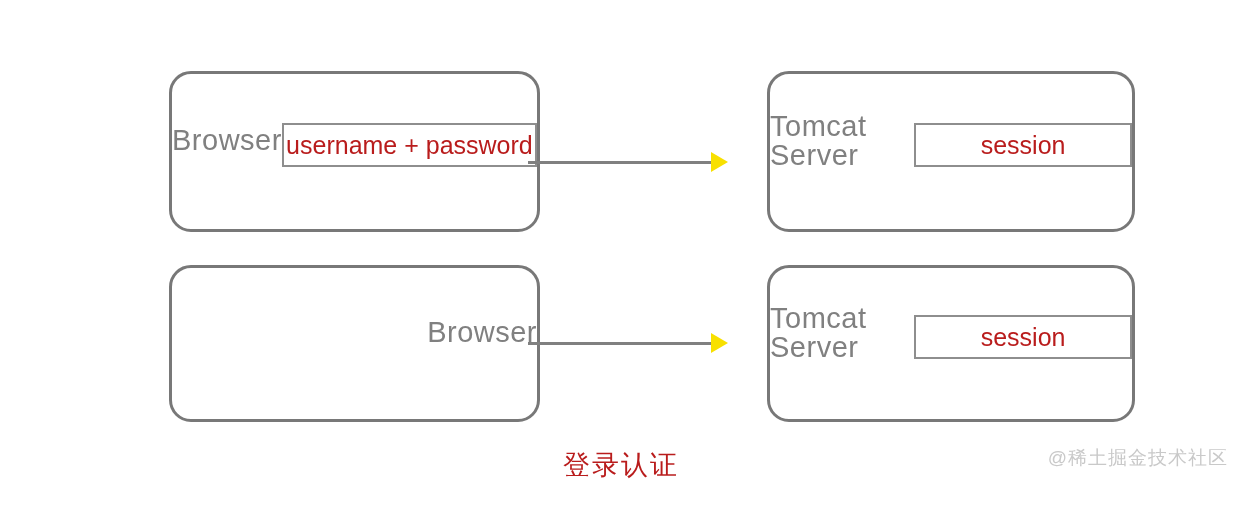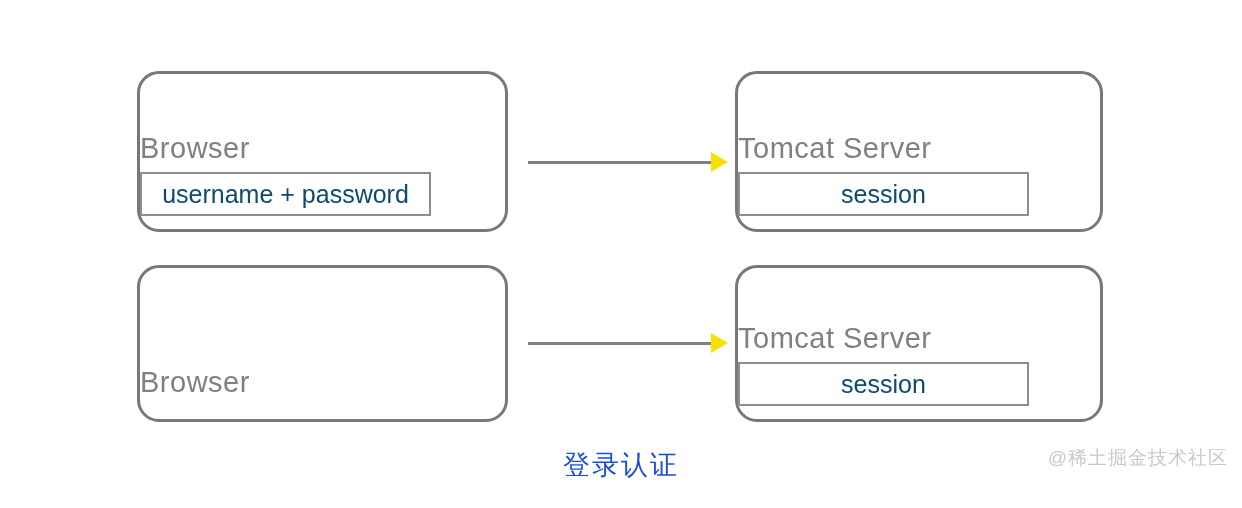--- a/index.html
+++ b/index.html
@@ -15,24 +15,25 @@
     background: #ffffff;
     overflow: hidden;
   }
   .node {
     position: absolute;
     box-sizing: border-box;
     border: 3px solid #787878;
     border-radius: 22px;
     background: #ffffff;
     display: flex;
-    flex-direction: column;
+    flex-direction: row;
     justify-content: flex-end;
-    align-items: flex-start;
+    align-items: center;
     padding-bottom: 13px;
+    margin-left: 32px;
   }
   .browser-1 { left: 137px; top: 71px;  width: 371px; height: 161px; }
   .tomcat-1  { left: 735px; top: 71px;  width: 368px; height: 161px; }
   .browser-2 { left: 137px; top: 265px; width: 371px; height: 157px; }
   .tomcat-2  { left: 735px; top: 265px; width: 368px; height: 157px; }
   .node-title {
     font-size: 29px;
     line-height: 1;
     color: #808080;
     margin-bottom: 9px;
@@ -40,21 +41,21 @@
   }
   .inner-box {
     box-sizing: border-box;
     width: 291px;
     height: 44px;
     border: 2px solid #8e8e8e;
     display: flex;
     align-items: center;
     justify-content: center;
     font-size: 25px;
-    color: #0c4a6e;
+    color: #b91c1c;
     background: #ffffff;
   }
   .arrow { position: absolute; }
   .arrow-line {
     position: absolute;
     left: 0;
     top: 9px;
     width: 186px;
     height: 3px;
     background: #808080;
@@ -71,21 +72,21 @@
   }
   .arrow-1 { left: 528px; top: 152px; width: 200px; height: 20px; }
   .arrow-2 { left: 528px; top: 333px; width: 200px; height: 20px; }
   .caption {
     position: absolute;
     left: 0;
     top: 447px;
     width: 1242px;
     text-align: center;
     font-size: 27px;
-    color: #1d4ed8;
+    color: #b91c1c;
     letter-spacing: 2px;
   }
   .watermark {
     position: absolute;
     right: 14px;
     top: 445px;
     font-size: 19px;
     color: #c9c9c9;
     letter-spacing: 1px;
   }

